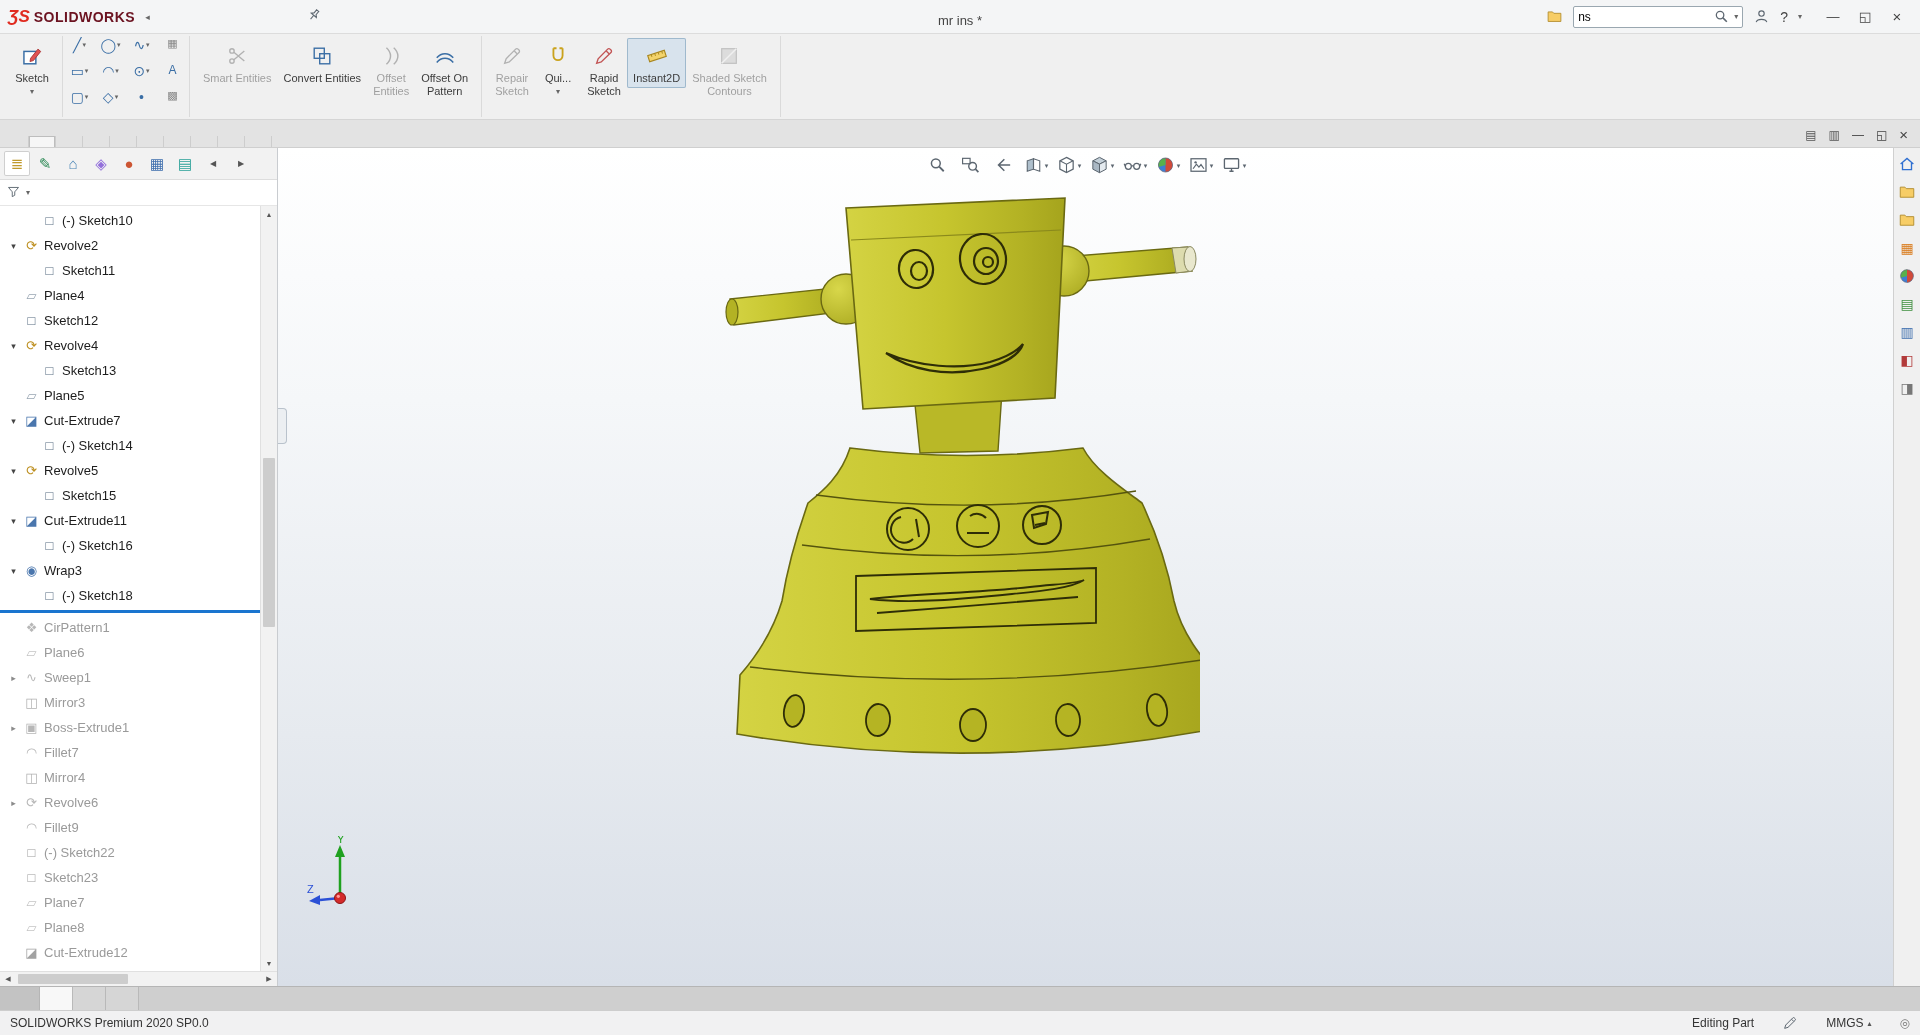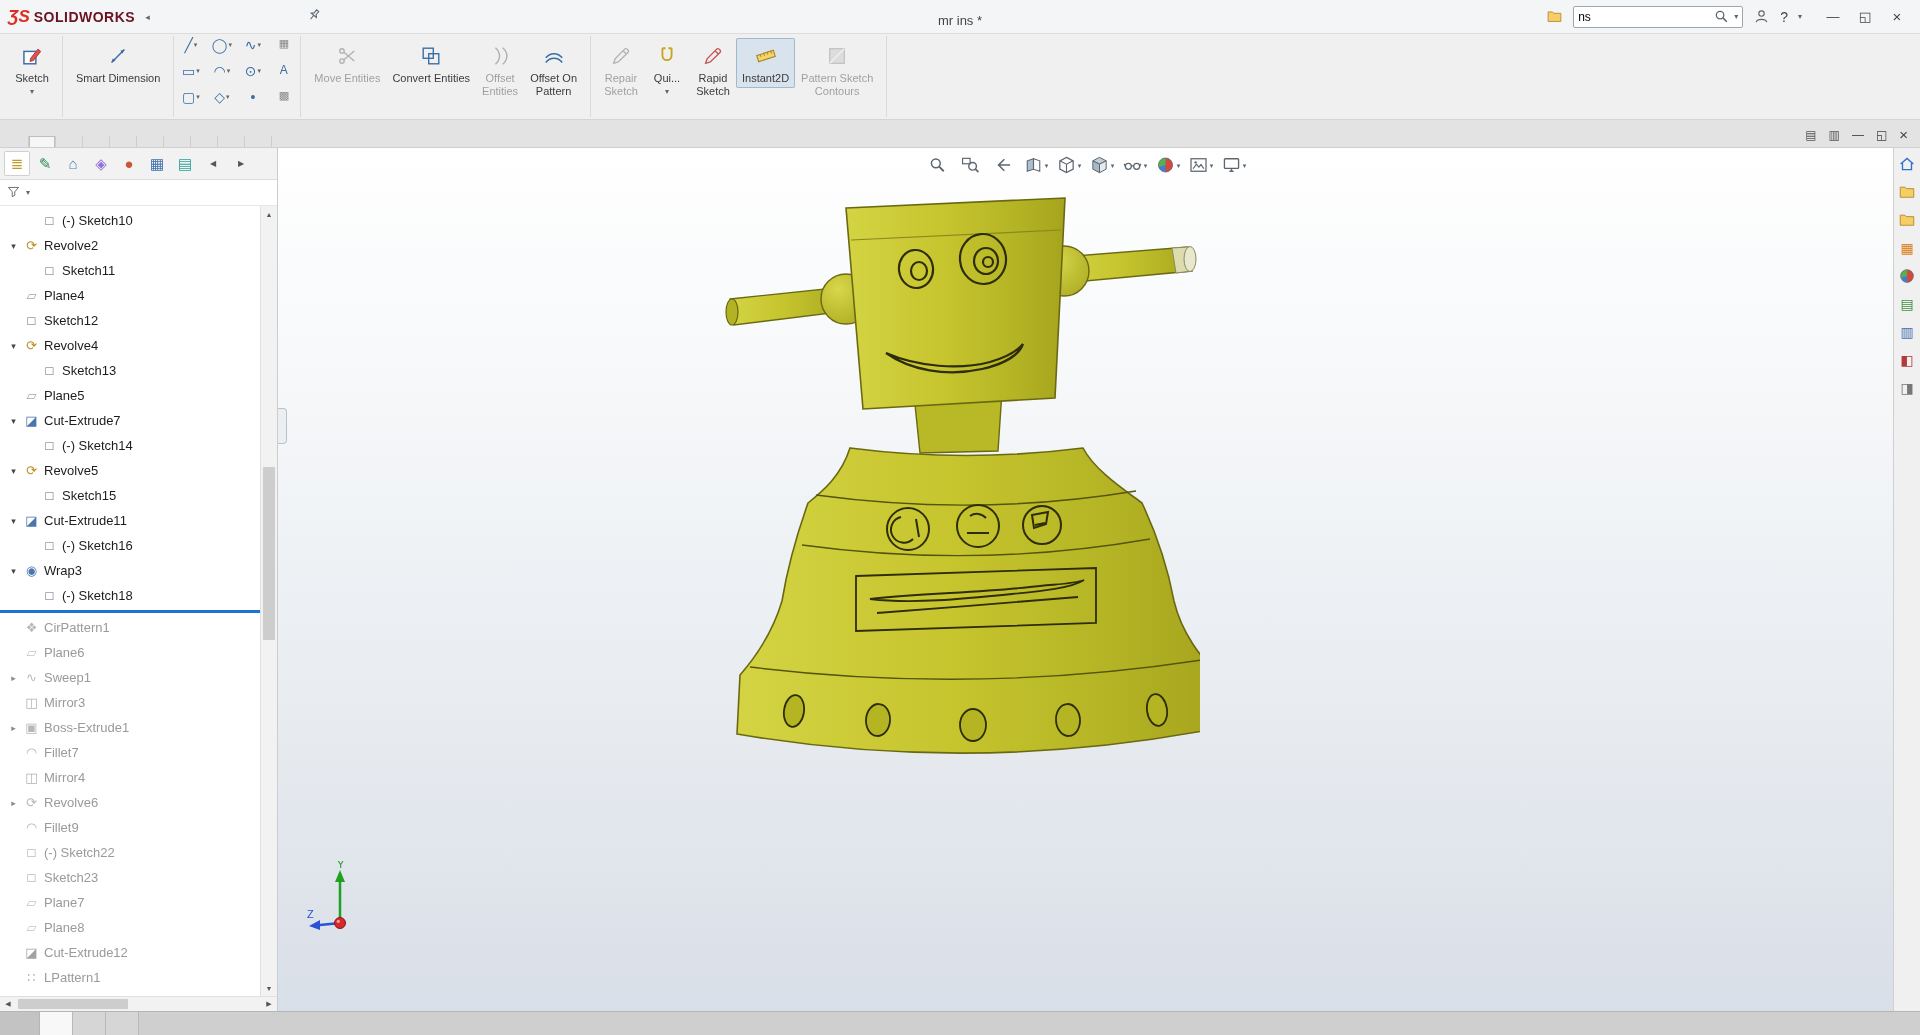--- a/index.html
+++ b/index.html
@@ -304,127 +304,116 @@
 
         <div class="rib-btn has-caret">
           <span class="rib-ic">
             <svg viewBox="0 0 24 24" class="svgic">
               <use xlink:href="#sym-sketchpencil"></use>
             </svg>
           </span>
           <span class="rib-lbl">Sketch</span>
         </div>
       </div>
+    <div class="rib-group tool-grid">
+
+        <div class="tool-cell has-caret">
+          <span style="color: rgb(58, 110, 165);">╱</span>
+        </div>
+
+        <div class="tool-cell has-caret">
+          <span style="color: rgb(58, 110, 165);">◯</span>
+        </div>
+
+        <div class="tool-cell has-caret">
+          <span style="color: rgb(58, 110, 165);">∿</span>
+        </div>
+
+        <div class="tool-cell">
+          <span style="color: rgb(138, 138, 138); font-size: 11px;">▦</span>
+        </div>
+
+        <div class="tool-cell has-caret">
+          <span style="color: rgb(58, 110, 165);">▭</span>
+        </div>
+
+        <div class="tool-cell has-caret">
+          <span style="color: rgb(58, 110, 165);">◠</span>
+        </div>
+
+        <div class="tool-cell has-caret">
+          <span style="color: rgb(58, 110, 165);">⊙</span>
+        </div>
+
+        <div class="tool-cell">
+          <span style="color: rgb(58, 110, 165); font-size: 12px;">A</span>
+        </div>
+
+        <div class="tool-cell has-caret">
+          <span style="color: rgb(58, 110, 165);">▢</span>
+        </div>
+
+        <div class="tool-cell has-caret">
+          <span style="color: rgb(58, 110, 165);">◇</span>
+        </div>
+
+        <div class="tool-cell">
+          <span style="color: rgb(58, 110, 165);">•</span>
+        </div>
+
+        <div class="tool-cell">
+          <span style="color: rgb(138, 138, 138); font-size: 11px;">▩</span>
+        </div>
+      </div>
     <div class="rib-group">
+
+        <div class="rib-btn disabled">
+          <span class="rib-ic" style="color: rgb(58, 110, 165);">
+            <svg viewBox="0 0 24 24" class="svgic">
+              <use xlink:href="#sym-scissors"></use>
+            </svg>
+          </span>
+          <span class="rib-lbl">Smart Entities</span>
+        </div>
 
         <div class="rib-btn">
           <span class="rib-ic" style="color: rgb(58, 110, 165);">
             <svg viewBox="0 0 24 24" class="svgic">
-              <use xlink:href="#sym-smartdim"></use>
-            </svg>
-          </span>
-          <span class="rib-lbl">Smart Dimension</span>
-        </div>
-      </div>
-    <div class="rib-group tool-grid">
-
-        <div class="tool-cell has-caret">
-          <span style="color: rgb(58, 110, 165);">╱</span>
-        </div>
-
-        <div class="tool-cell has-caret">
-          <span style="color: rgb(58, 110, 165);">◯</span>
-        </div>
-
-        <div class="tool-cell has-caret">
-          <span style="color: rgb(58, 110, 165);">∿</span>
-        </div>
-
-        <div class="tool-cell">
-          <span style="color: rgb(138, 138, 138); font-size: 11px;">▦</span>
-        </div>
-
-        <div class="tool-cell has-caret">
-          <span style="color: rgb(58, 110, 165);">▭</span>
-        </div>
-
-        <div class="tool-cell has-caret">
-          <span style="color: rgb(58, 110, 165);">◠</span>
-        </div>
-
-        <div class="tool-cell has-caret">
-          <span style="color: rgb(58, 110, 165);">⊙</span>
-        </div>
-
-        <div class="tool-cell">
-          <span style="color: rgb(58, 110, 165); font-size: 12px;">A</span>
-        </div>
-
-        <div class="tool-cell has-caret">
-          <span style="color: rgb(58, 110, 165);">▢</span>
-        </div>
-
-        <div class="tool-cell has-caret">
-          <span style="color: rgb(58, 110, 165);">◇</span>
-        </div>
-
-        <div class="tool-cell">
-          <span style="color: rgb(58, 110, 165);">•</span>
-        </div>
-
-        <div class="tool-cell">
-          <span style="color: rgb(138, 138, 138); font-size: 11px;">▩</span>
-        </div>
-      </div>
-    <div class="rib-group">
+              <use xlink:href="#sym-squares"></use>
+            </svg>
+          </span>
+          <span class="rib-lbl">Convert Entities</span>
+        </div>
 
         <div class="rib-btn disabled">
           <span class="rib-ic" style="color: rgb(58, 110, 165);">
             <svg viewBox="0 0 24 24" class="svgic">
-              <use xlink:href="#sym-scissors"></use>
-            </svg>
-          </span>
-          <span class="rib-lbl">Move Entities</span>
+              <use xlink:href="#sym-offset"></use>
+            </svg>
+          </span>
+          <span class="rib-lbl">Offset
+Entities</span>
         </div>
 
         <div class="rib-btn">
           <span class="rib-ic" style="color: rgb(58, 110, 165);">
             <svg viewBox="0 0 24 24" class="svgic">
-              <use xlink:href="#sym-squares"></use>
-            </svg>
-          </span>
-          <span class="rib-lbl">Convert Entities</span>
-        </div>
+              <use xlink:href="#sym-osurface"></use>
+            </svg>
+          </span>
+          <span class="rib-lbl">Offset On
+Pattern</span>
+        </div>
+      </div>
+    <div class="rib-group">
+
 
         <div class="rib-btn disabled">
           <span class="rib-ic" style="color: rgb(58, 110, 165);">
             <svg viewBox="0 0 24 24" class="svgic">
-              <use xlink:href="#sym-offset"></use>
-            </svg>
-          </span>
-          <span class="rib-lbl">Offset
-Entities</span>
-        </div>
-
-        <div class="rib-btn">
-          <span class="rib-ic" style="color: rgb(58, 110, 165);">
-            <svg viewBox="0 0 24 24" class="svgic">
-              <use xlink:href="#sym-osurface"></use>
-            </svg>
-          </span>
-          <span class="rib-lbl">Offset On
-Pattern</span>
-        </div>
-      </div>
-    <div class="rib-group">
-
-
-        <div class="rib-btn disabled">
-          <span class="rib-ic" style="color: rgb(58, 110, 165);">
-            <svg viewBox="0 0 24 24" class="svgic">
               <use xlink:href="#sym-pencil"></use>
             </svg>
           </span>
           <span class="rib-lbl">Repair
 Sketch</span>
         </div>
 
         <div class="rib-btn has-caret">
           <span class="rib-ic" style="color: rgb(202, 162, 28);">
             <svg viewBox="0 0 24 24" class="svgic">
@@ -452,21 +441,21 @@
           </span>
           <span class="rib-lbl">Instant2D</span>
         </div>
 
         <div class="rib-btn disabled">
           <span class="rib-ic" style="color: rgb(124, 139, 151);">
             <svg viewBox="0 0 24 24" class="svgic">
               <use xlink:href="#sym-shadedrect"></use>
             </svg>
           </span>
-          <span class="rib-lbl">Pattern Sketch
+          <span class="rib-lbl">Shaded Sketch
 Contours</span>
         </div>
       </div>
   </div>
 
   <div class="cmdtabs">
     <div style="display:flex;align-items:flex-end;">
 
     <span class="cmd-tab"></span>
         <span class="cmd-tab active"></span>
@@ -899,14 +888,30 @@
         <span></span>
       </div>
     <div style="display:flex;align-items:stretch;">
 
     <span class="doc-tab active"></span>
         <span class="doc-tab"></span>
         <span class="doc-tab"></span>
       </div>
   </div>
 
+  <footer class="statusbar">
+    <span>SOLIDWORKS Premium 2020 SP0.0</span>
+    <div class="sb-right">
+      <span class="sb-item">Editing Part</span>
+      <span class="sb-item" style="color: rgb(92, 102, 112);">
+          <svg viewBox="0 0 24 24" class="svgic">
+            <use xlink:href="#sym-pencil"></use>
+          </svg>
+        </span>
+      <span class="sb-item">
+        <span>MMGS</span>
+        <span class="units-caret">▴</span>
+      </span>
+      <span class="sb-item" style="color: rgb(119, 119, 119);">◎</span>
+    </div>
+  </footer>
 
 </div>
 
 </body></html>

